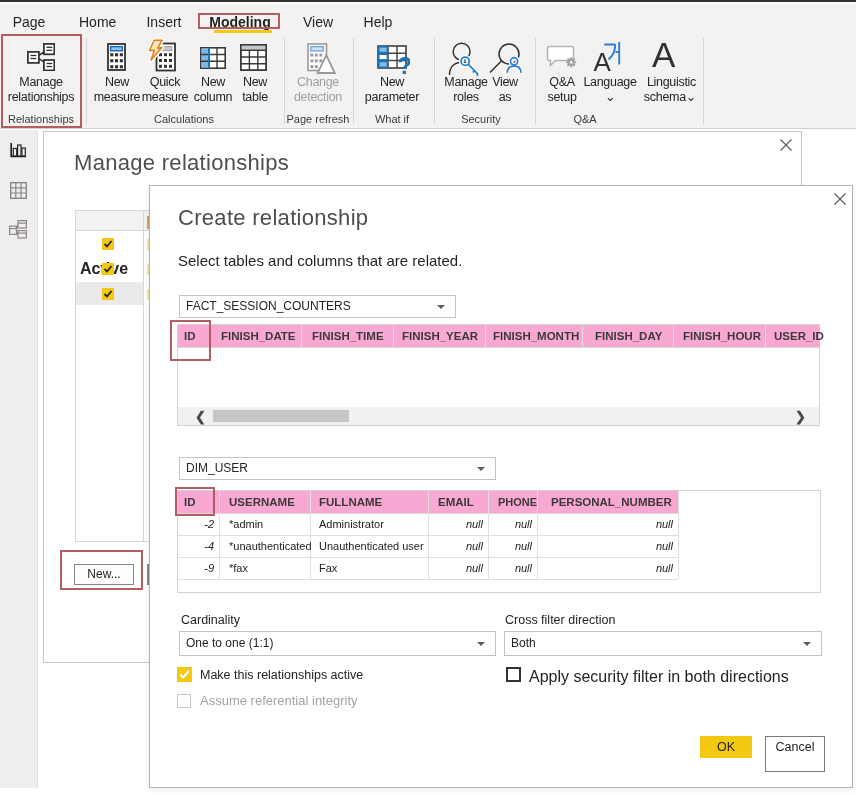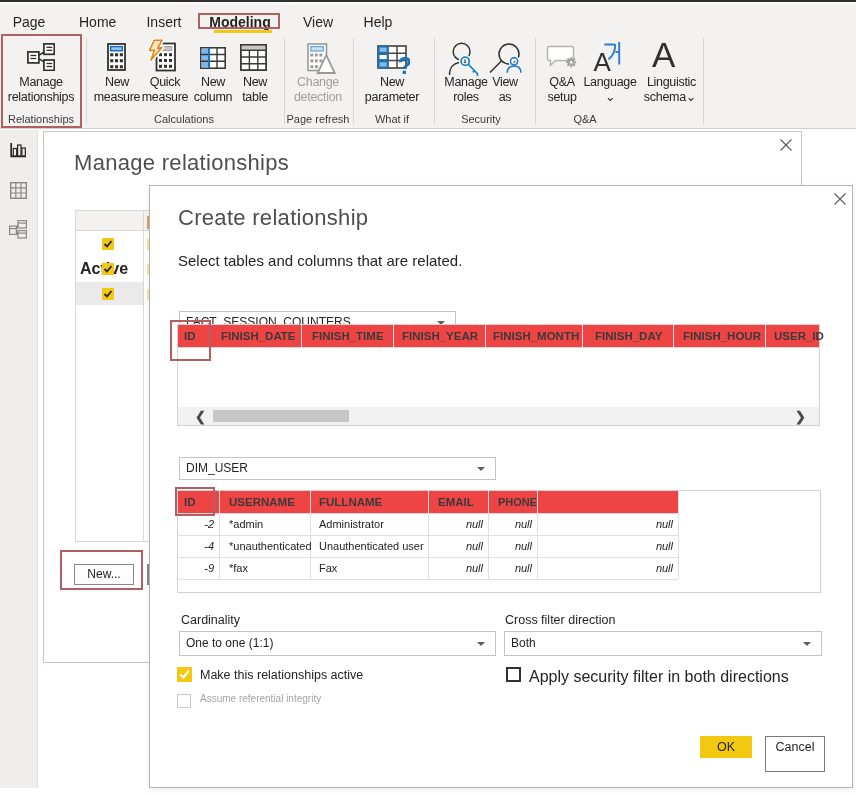--- a/index.html
+++ b/index.html
@@ -16,21 +16,21 @@
 .glabel { position:absolute; top:80px; font-size:11px; color:#3b3a39; text-align:center; }
 .gray { color:#a19f9d; }
 .sidebar { left:0; top:130px; width:38px; height:658px; background:#efeeed; border-right:1px solid #e3e1df; }
 .dlg1 { left:43px; top:131px; width:759px; height:532px; background:#fff; border:1px solid #c8c6c4; }
 .dlg2 { left:149px; top:185px; width:704px; height:603px; background:#fff; border:1px solid #b6b4b2; box-shadow:0 2px 6px rgba(0,0,0,0.08); }
 .dtitle { font-size:22px; font-weight:300; color:#4f4e4d; letter-spacing:0.3px; }
 .closex { position:absolute; width:12px; height:12px; }
 .closex svg { display:block; }
 .dd { position:absolute; height:23px; border:1px solid #c6c4c2; background:#fff; font-size:12px; color:#252423; line-height:21px; padding-left:6px; }
 .caret { position:absolute; right:10px; top:9px; width:0; height:0; border-left:4px solid transparent; border-right:4px solid transparent; border-top:4px solid #605e5c; }
-.gridhead { background:#ef4444; border-bottom:1px solid #d9d7d5; }
+.gridhead { background:#f9a8d4; border-bottom:1px solid #d9d7d5; }
 .hcell { position:absolute; top:0; font-size:11.5px; font-weight:bold; color:#3b3a39; line-height:23px; white-space:nowrap; overflow:hidden; }
 .cell { position:absolute; font-size:11px; color:#252423; line-height:21px; white-space:nowrap; }
 .num { text-align:right; font-style:italic; }
 .vline { position:absolute; width:1px; background:#e1dfdd; }
 .cb { position:absolute; width:12px; height:12px; background:#f2c811; }
 .cb svg { display:block; }
 .btn { position:absolute; font-size:12.5px; color:#252423; text-align:center; }
 </style>
 </head>
 <body>
@@ -292,21 +292,21 @@
   <div class="redbox" style="left:60px; top:550px; width:83px; height:40px;"></div>
 
   <div class="abs dlg2"></div>
   <div class="closex" style="left:834px; top:193px;">
     <svg width="12" height="12" viewBox="0 0 12 12">
       <path d="M0.5 0.5 L11.5 11.5 M11.5 0.5 L0.5 11.5" stroke="#605e5c" stroke-width="1.2"></path>
     </svg>
   </div>
   <div class="abs dtitle" style="left:178px; top:205px;">Create relationship</div>
   <div class="abs" style="left:178px; top:252px; font-size:15px; color:#252423;">Select tables and columns that are related.</div>
-  <div class="dd" style="left:179px; top:295px; width:277px;margin-top:16px;">FACT_SESSION_COUNTERS<span class="caret"></span></div>
+  <div class="dd" style="left:179px; top:295px; width:277px;">FACT_SESSION_COUNTERS<span class="caret"></span></div>
 
   <div class="abs" style="left:177px; top:324px; width:643px; height:102px; border:1px solid #d4d2d0;" id="table1">
     <div class="gridhead" style="position:absolute; left:0; top:0; width:641px; height:23px;">
       <div class="hcell" style="left:6px;">ID</div>
       <div class="hcell" style="left:43px;">FINISH_DATE</div>
       <div class="hcell" style="left:134px;">FINISH_TIME</div>
       <div class="hcell" style="left:224px;">FINISH_YEAR</div>
       <div class="hcell" style="left:315px;">FINISH_MONTH</div>
       <div class="hcell" style="left:417px;">FINISH_DAY</div>
       <div class="hcell" style="left:505px;">FINISH_HOUR</div>
@@ -329,20 +329,21 @@
   <div class="redbox" style="left:170px; top:320px; width:41px; height:41px;"></div>
   <div class="dd" style="left:179px; top:457px; width:317px;">DIM_USER<span class="caret"></span></div>
 
   <div class="abs" style="left:177px; top:490px; width:644px; height:103px; border:1px solid #d4d2d0;" id="table2">
     <div class="gridhead" style="position:absolute; left:0; top:0; width:500px; height:23px;">
       <div class="hcell" style="left:6px;">ID</div>
       <div class="hcell" style="left:51px;">USERNAME</div>
       <div class="hcell" style="left:141px;">FULLNAME</div>
       <div class="hcell" style="left:260px;">EMAIL</div>
       <div class="hcell" style="left:320px; font-size:11px;">PHONE</div>
+      <div class="hcell" style="left:373px;">PERSONAL_NUMBER</div>
     </div>
     <div class="vline" style="left:41px; top:0; height:88px;"></div>
     <div class="vline" style="left:132px; top:0; height:88px;"></div>
     <div class="vline" style="left:250px; top:0; height:88px;"></div>
     <div class="vline" style="left:310px; top:0; height:88px;"></div>
     <div class="vline" style="left:359px; top:0; height:88px;"></div>
     <div class="vline" style="left:500px; top:0; height:88px;"></div>
     <div style="position:absolute; left:0; top:44px; width:500px; height:1px; background:#e1dfdd;"></div>
     <div style="position:absolute; left:0; top:66px; width:500px; height:1px; background:#e1dfdd;"></div>
     <div style="position:absolute; left:0; top:88px; width:500px; height:1px; background:#e1dfdd;"></div>
@@ -377,16 +378,16 @@
 
   <div class="cb" style="left:177px; top:667px; width:15px; height:15px;">
     <svg width="15" height="15" viewBox="0 0 15 15">
       <path d="M3.2 7.5 L6.2 10.5 L11.8 4" stroke="#fff" stroke-width="2" fill="none"></path>
     </svg>
   </div>
   <div class="abs" style="left:200px; top:668px; font-size:12.5px; color:#252423;">Make this relationships active</div>
   <div class="abs" style="left:506px; top:667px; width:15px; height:15px; border:2px solid #323130; background:#fff;"></div>
   <div class="abs" style="left:529px; top:668px; font-size:16px; color:#252423;">Apply security filter in both directions</div>
   <div class="abs" style="left:177px; top:694px; width:14px; height:14px; border:1px solid #c8c6c4; background:#fff;"></div>
-  <div class="abs" style="left:200px; top:693px; font-size:10px; color:#a6a4a2;">Assume referential integrity</div>
+  <div class="abs" style="left:200px; top:693px; font-size:13px; color:#a6a4a2;">Assume referential integrity</div>
 
   <div class="btn" style="left:700px; top:736px; width:52px; height:22px; line-height:22px; background:#f2c811;">OK</div>
   <div class="btn" style="left:765px; top:736px; width:60px; height:36px; line-height:20px; background:#fff; border:1px solid #7a7a7a;">Cancel</div>
 
 </body></html>

